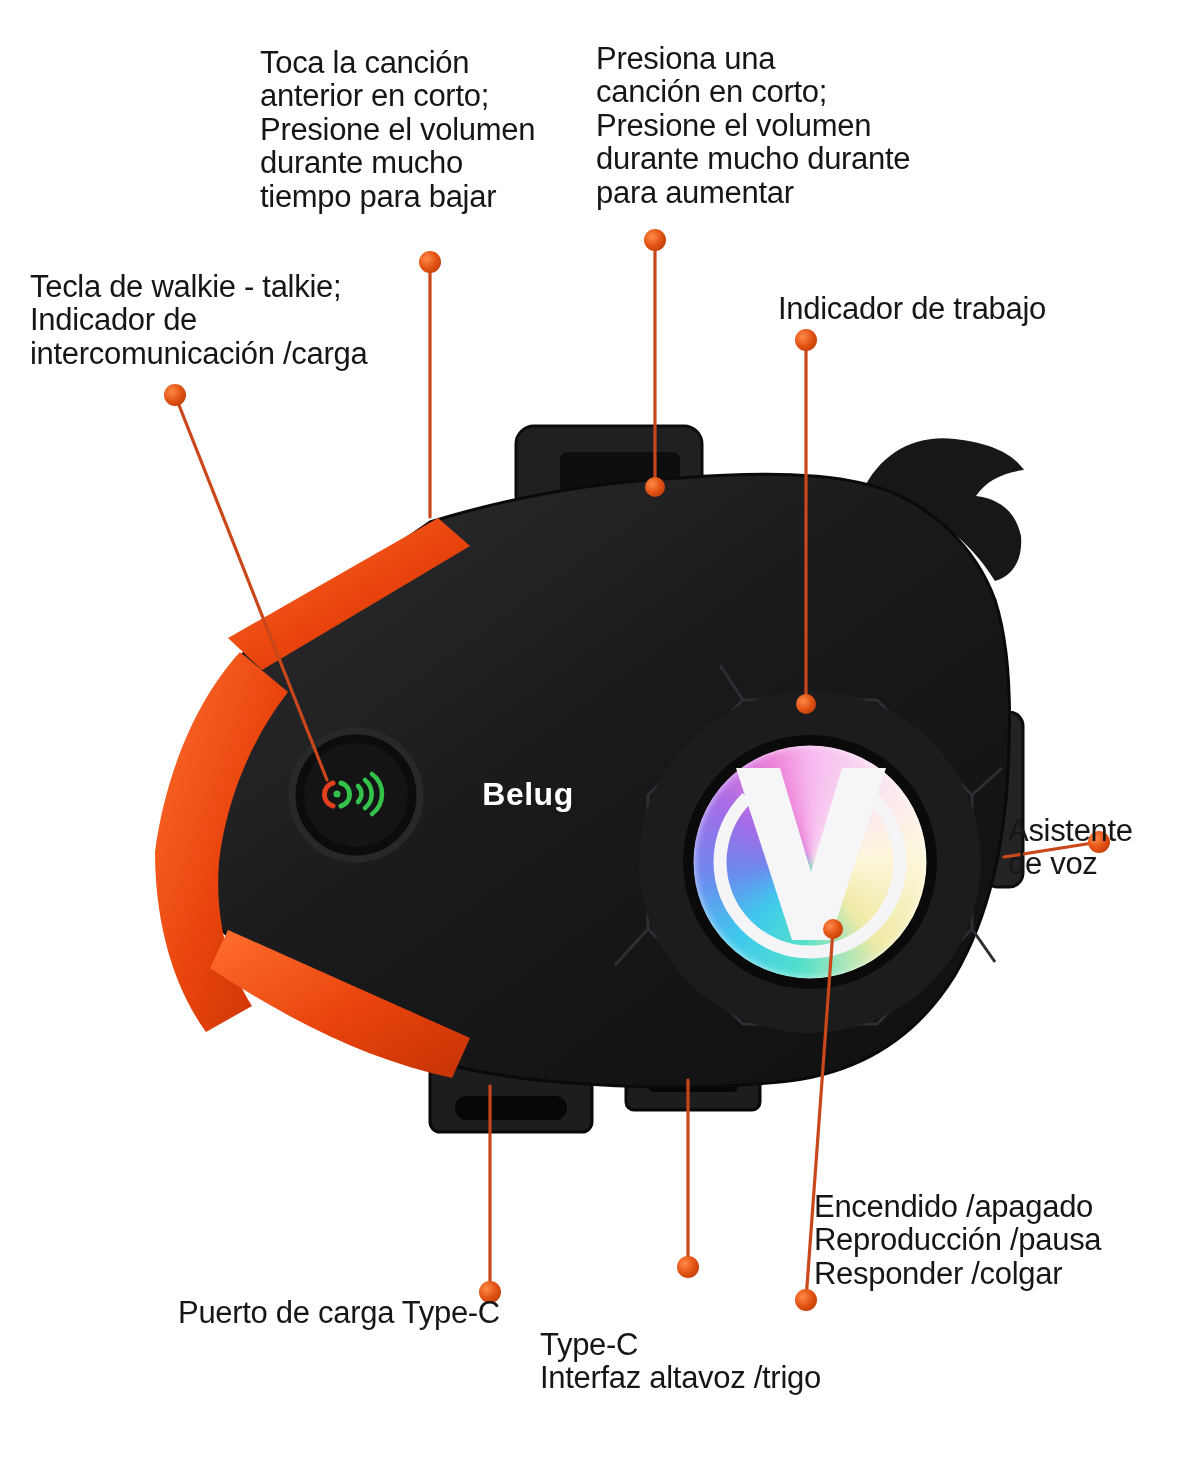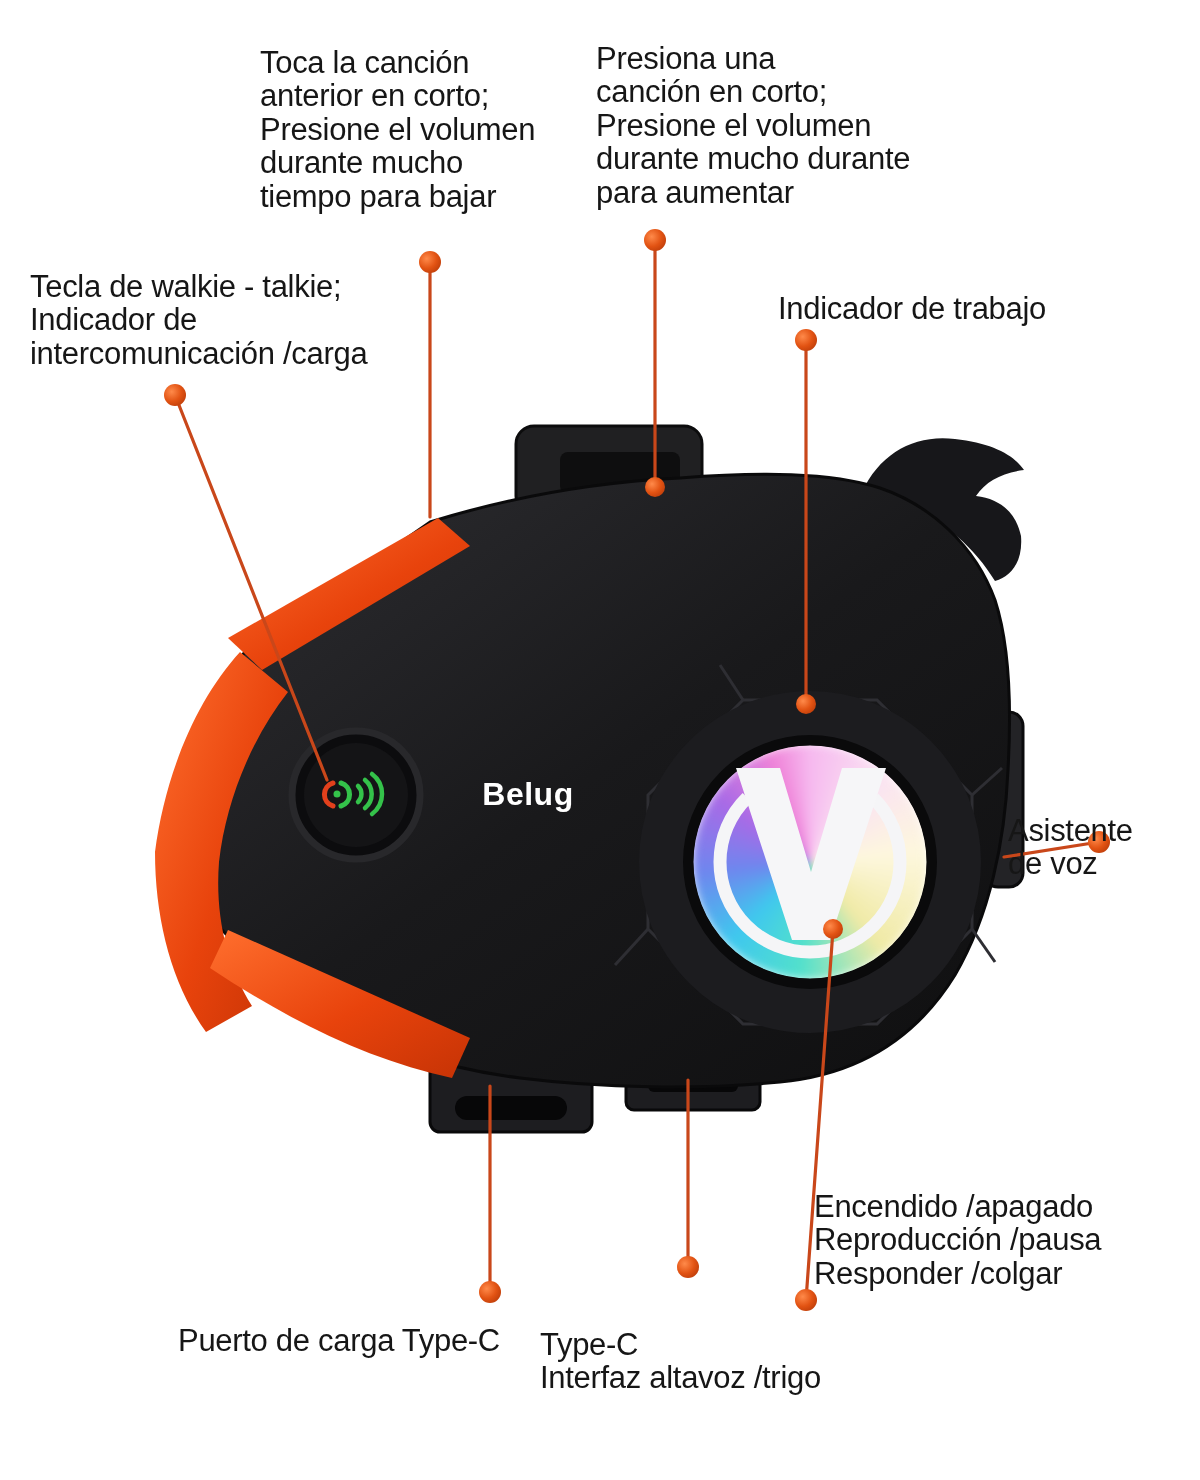--- a/index.html
+++ b/index.html
@@ -23,21 +23,21 @@
   .label{
     position:absolute;color:#161616;font-weight:400;font-size:31px;
     line-height:1.08;white-space:pre-line;letter-spacing:-.3px;
   }
   .c-prev{left:260px;top:46px;width:330px;}
   .c-next{left:596px;top:42px;width:340px;}
   .c-walkie{left:30px;top:270px;width:400px;}
   .c-work{left:748px;top:292px;width:340px;margin-left:30px;}
   .c-voice{left:1008px;top:814px;width:180px;}
   .c-power{left:814px;top:1190px;width:340px;}
-  .c-charge{left:178px;top:1324px;width:380px;}
+  .c-charge{left:178px;top:1296px;width:380px;}
   .c-speaker{left:540px;top:1328px;width:330px;text-align:left;}
 </style>
 </head>
 <body>
 
 <div class="stage">
 
   <div class="rainbow"></div>
 
   <svg class="device" width="1200" height="1480" viewBox="0 0 1200 1480">

